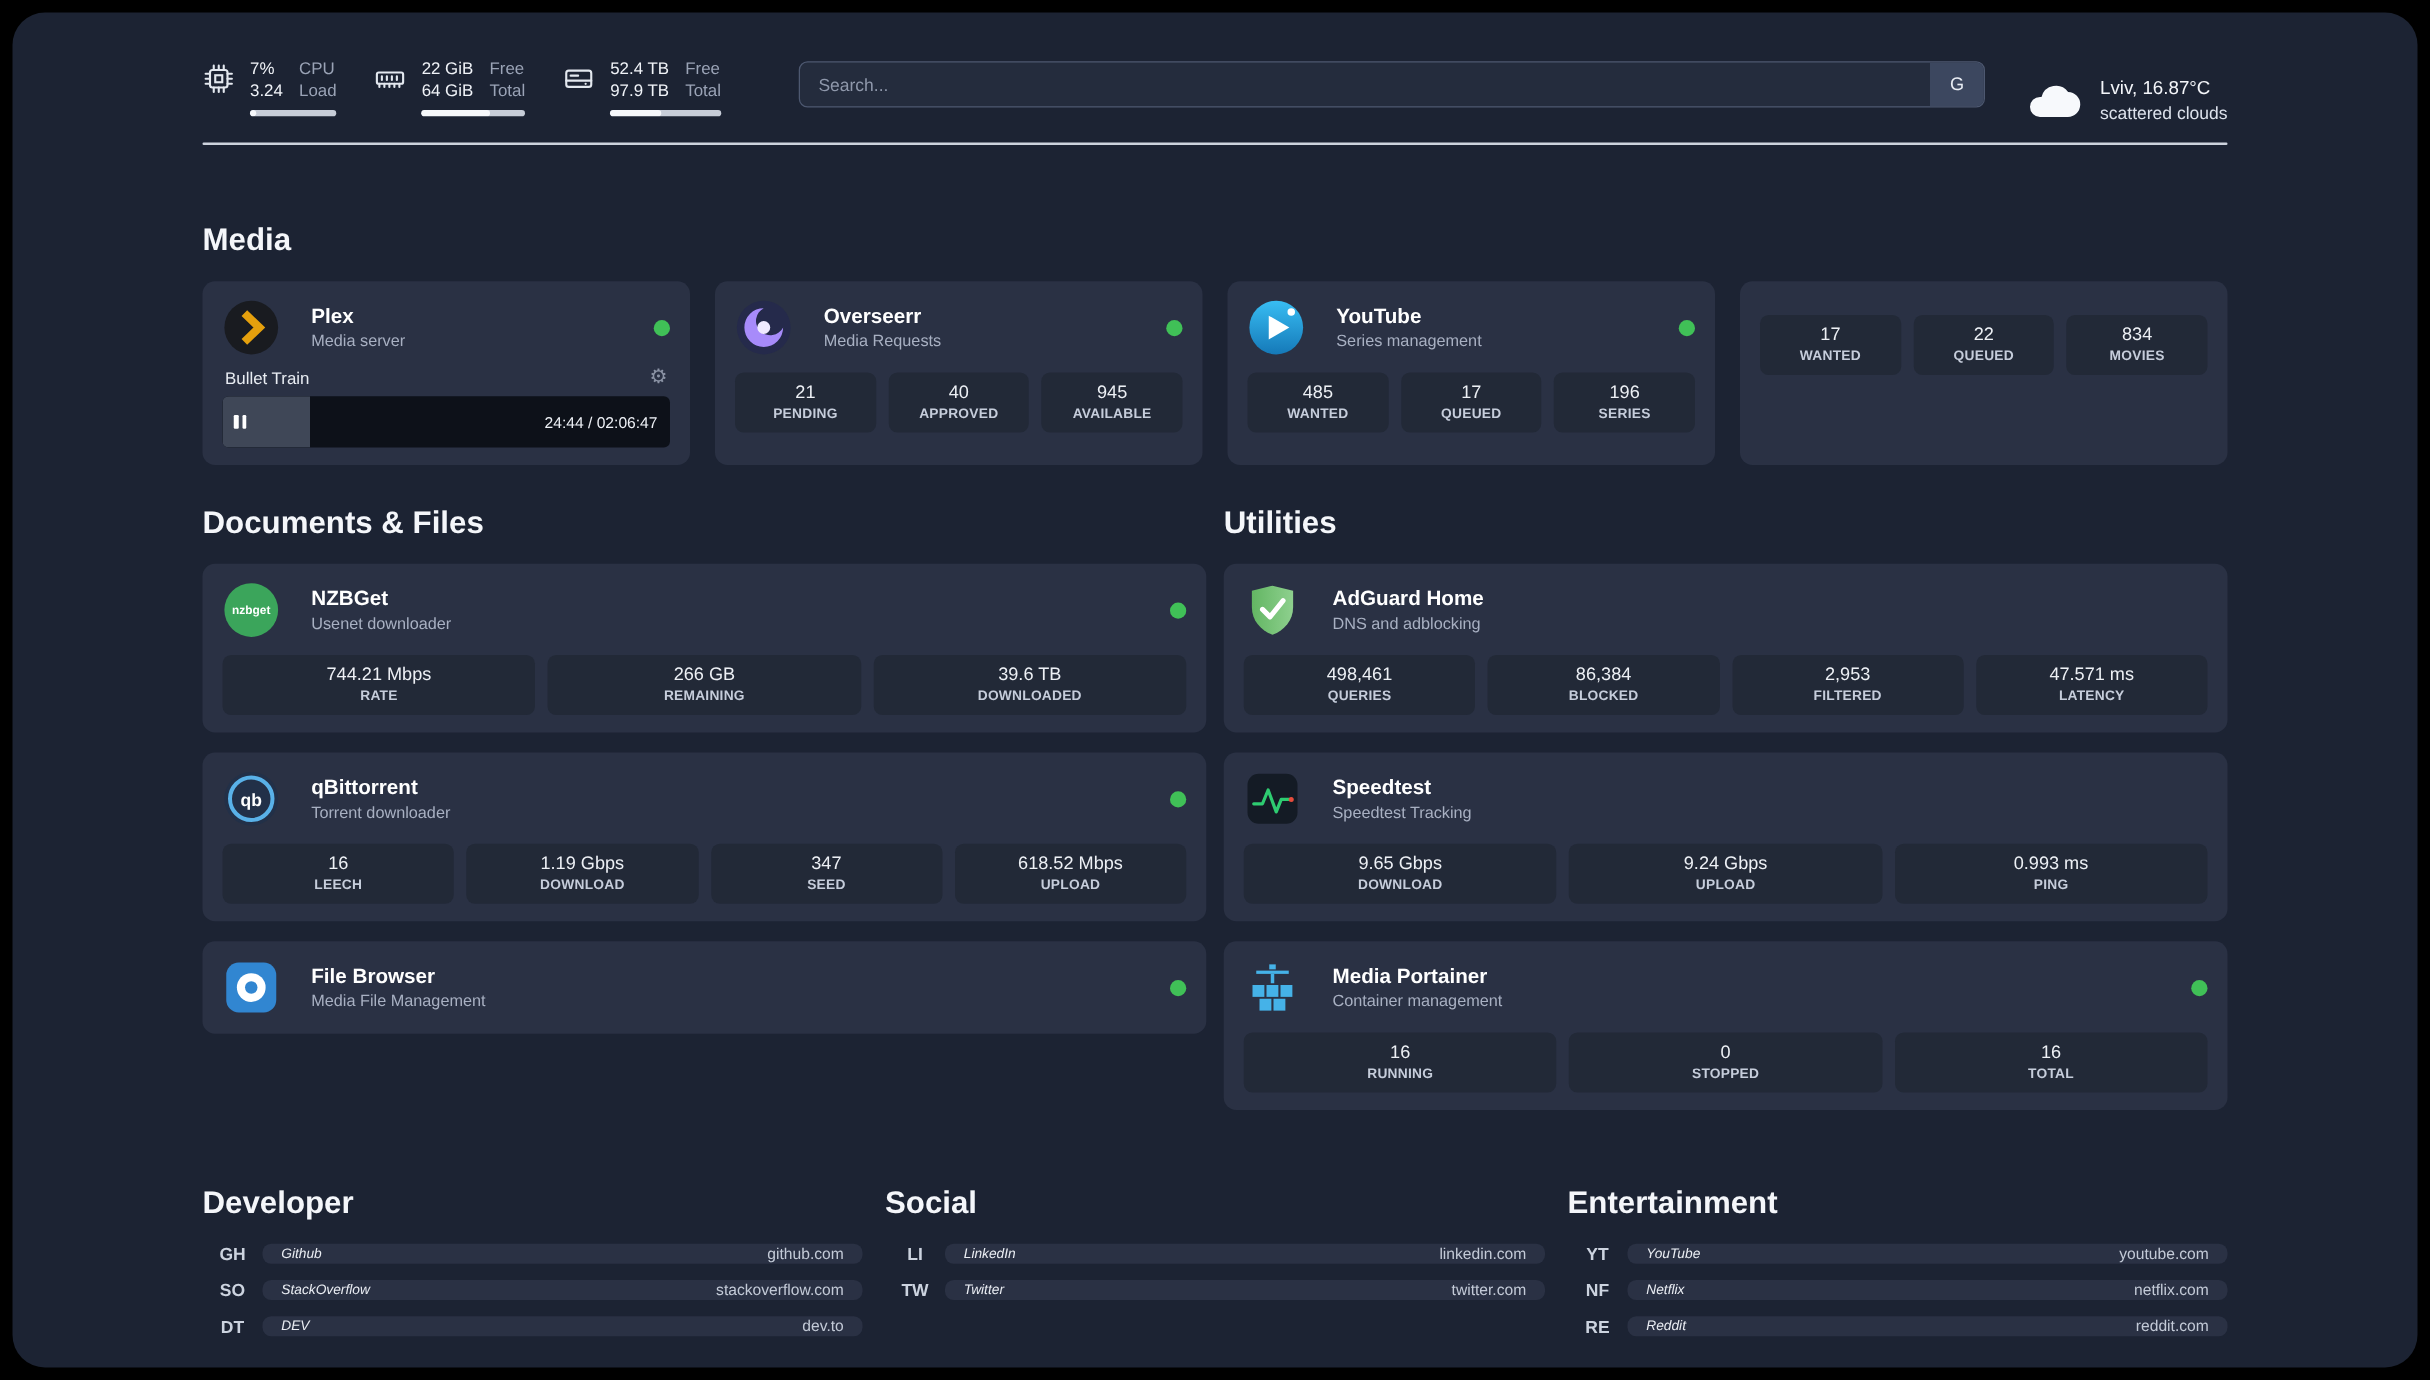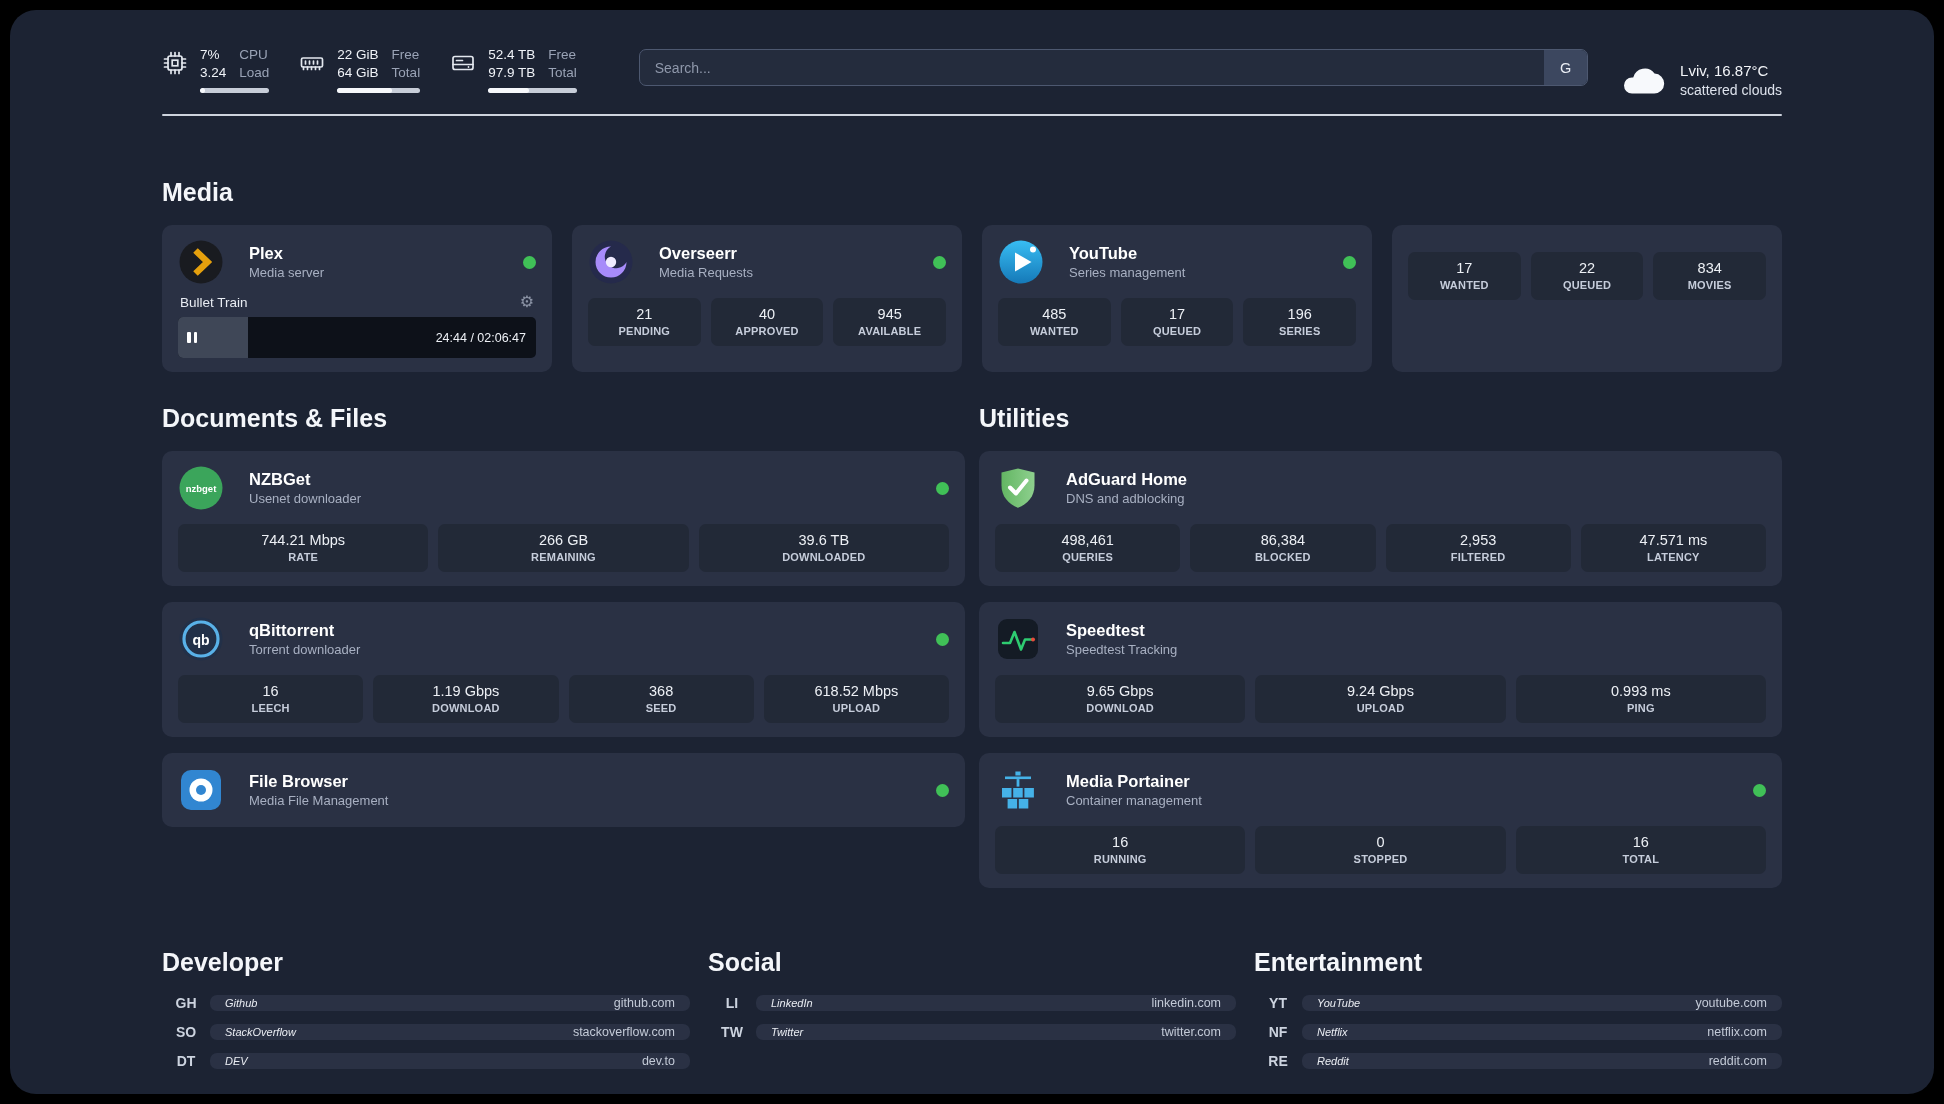--- a/index.html
+++ b/index.html
@@ -358,21 +358,21 @@
         <div class="stats">
           <div class="stat" data-interactable="false">
             <div class="stat-value">16</div>
             <div class="stat-label">LEECH</div>
           </div>
           <div class="stat" data-interactable="false">
             <div class="stat-value">1.19 Gbps</div>
             <div class="stat-label">DOWNLOAD</div>
           </div>
           <div class="stat" data-interactable="false">
-            <div class="stat-value">368</div>
+            <div class="stat-value">347</div>
             <div class="stat-label">SEED</div>
           </div>
           <div class="stat" data-interactable="false">
             <div class="stat-value">618.52 Mbps</div>
             <div class="stat-label">UPLOAD</div>
           </div>
         </div>
       </div>
 
       <div class="card" data-interactable="true">

